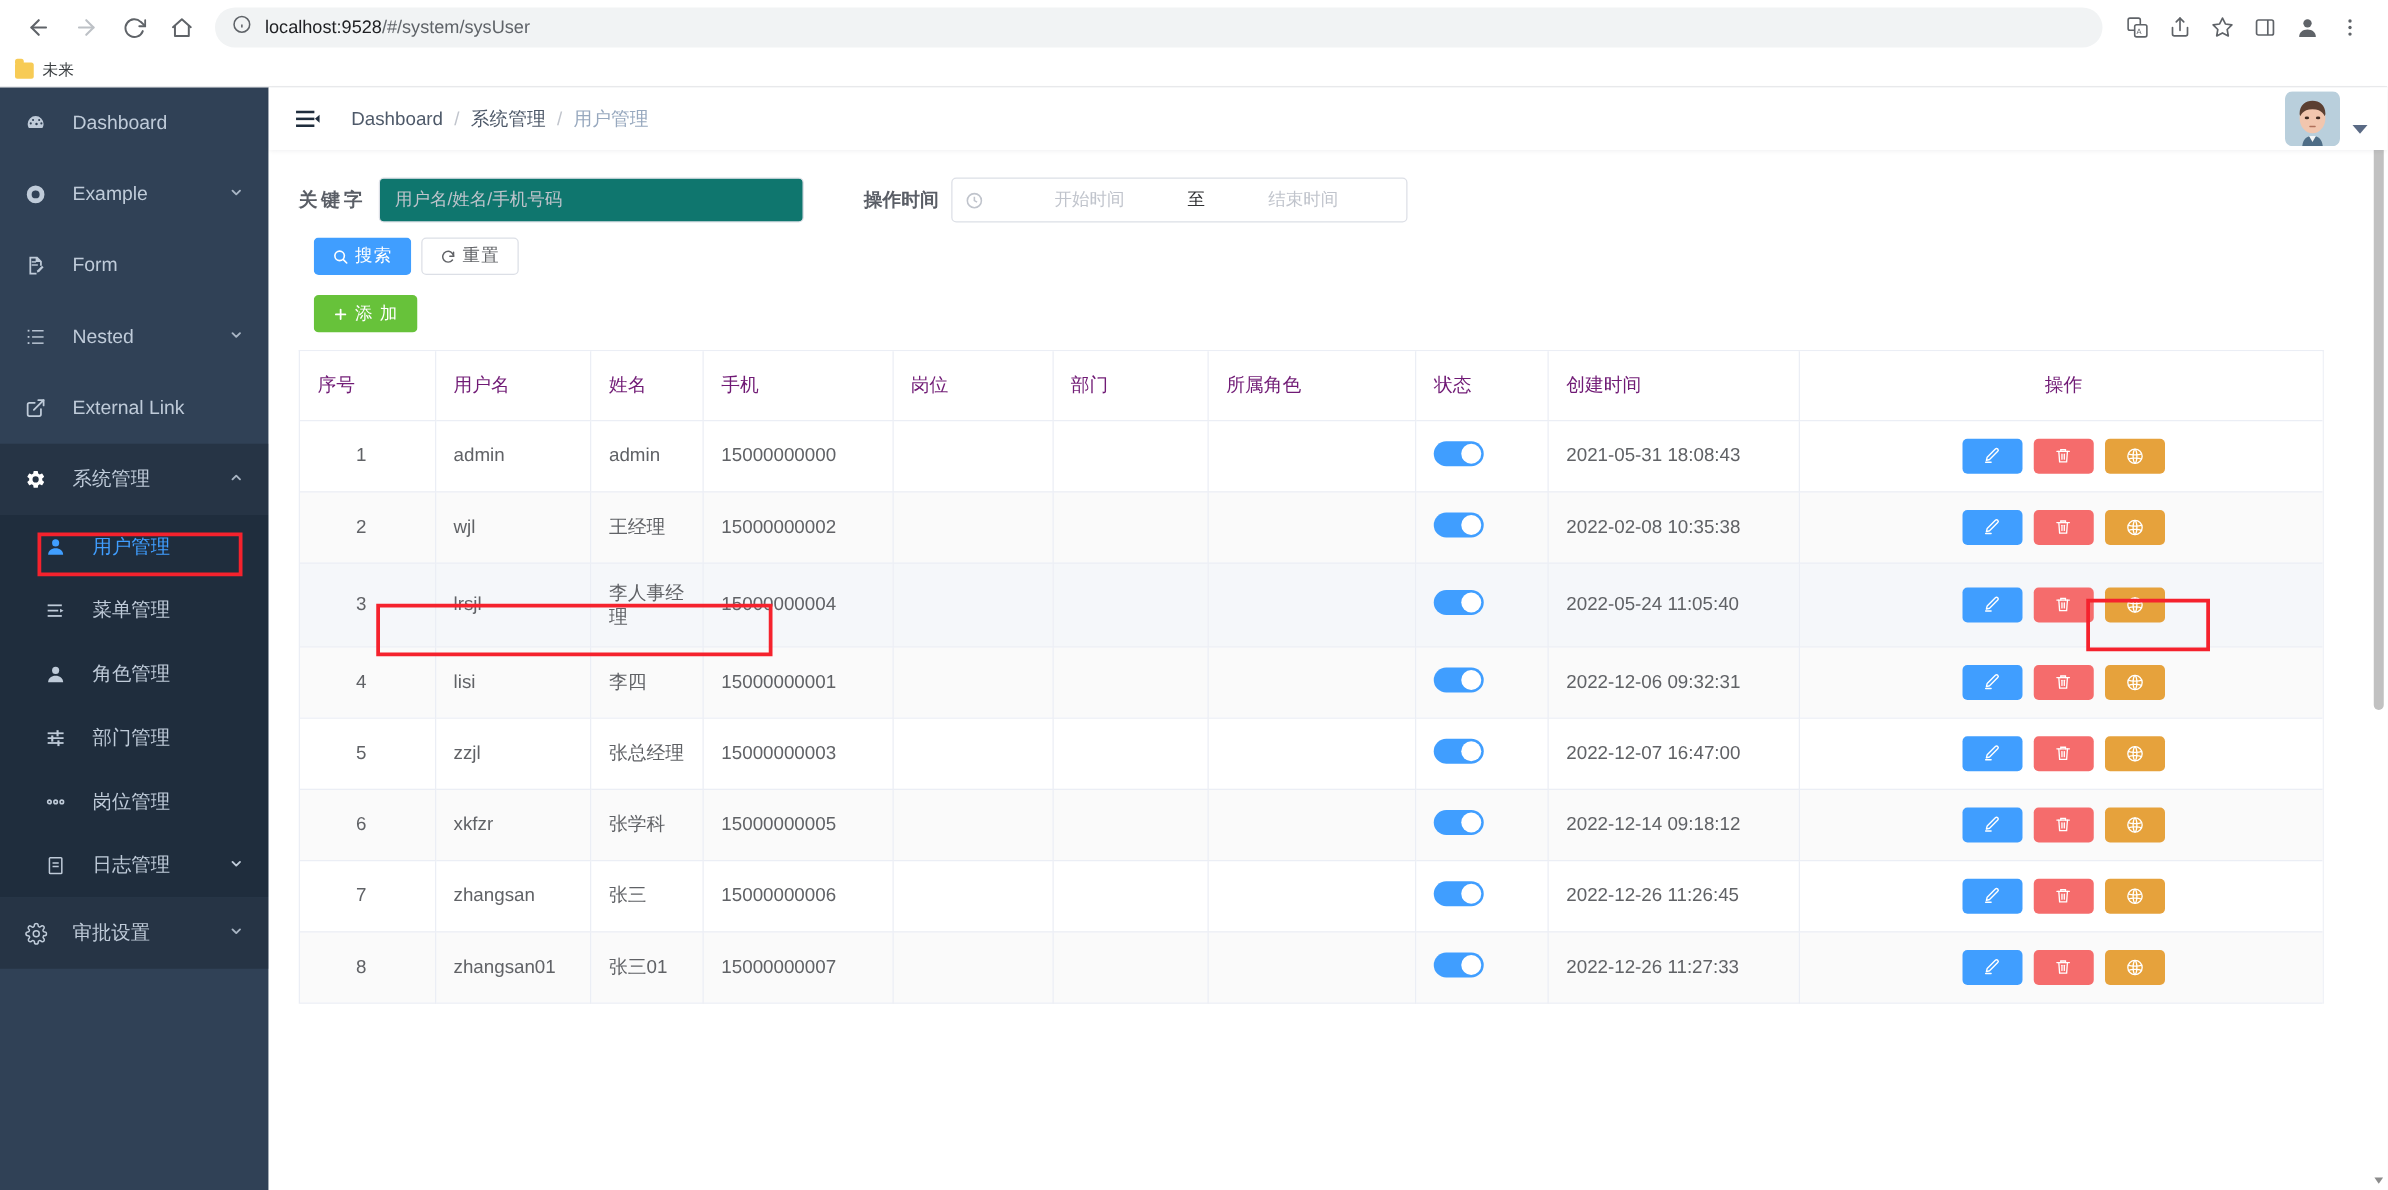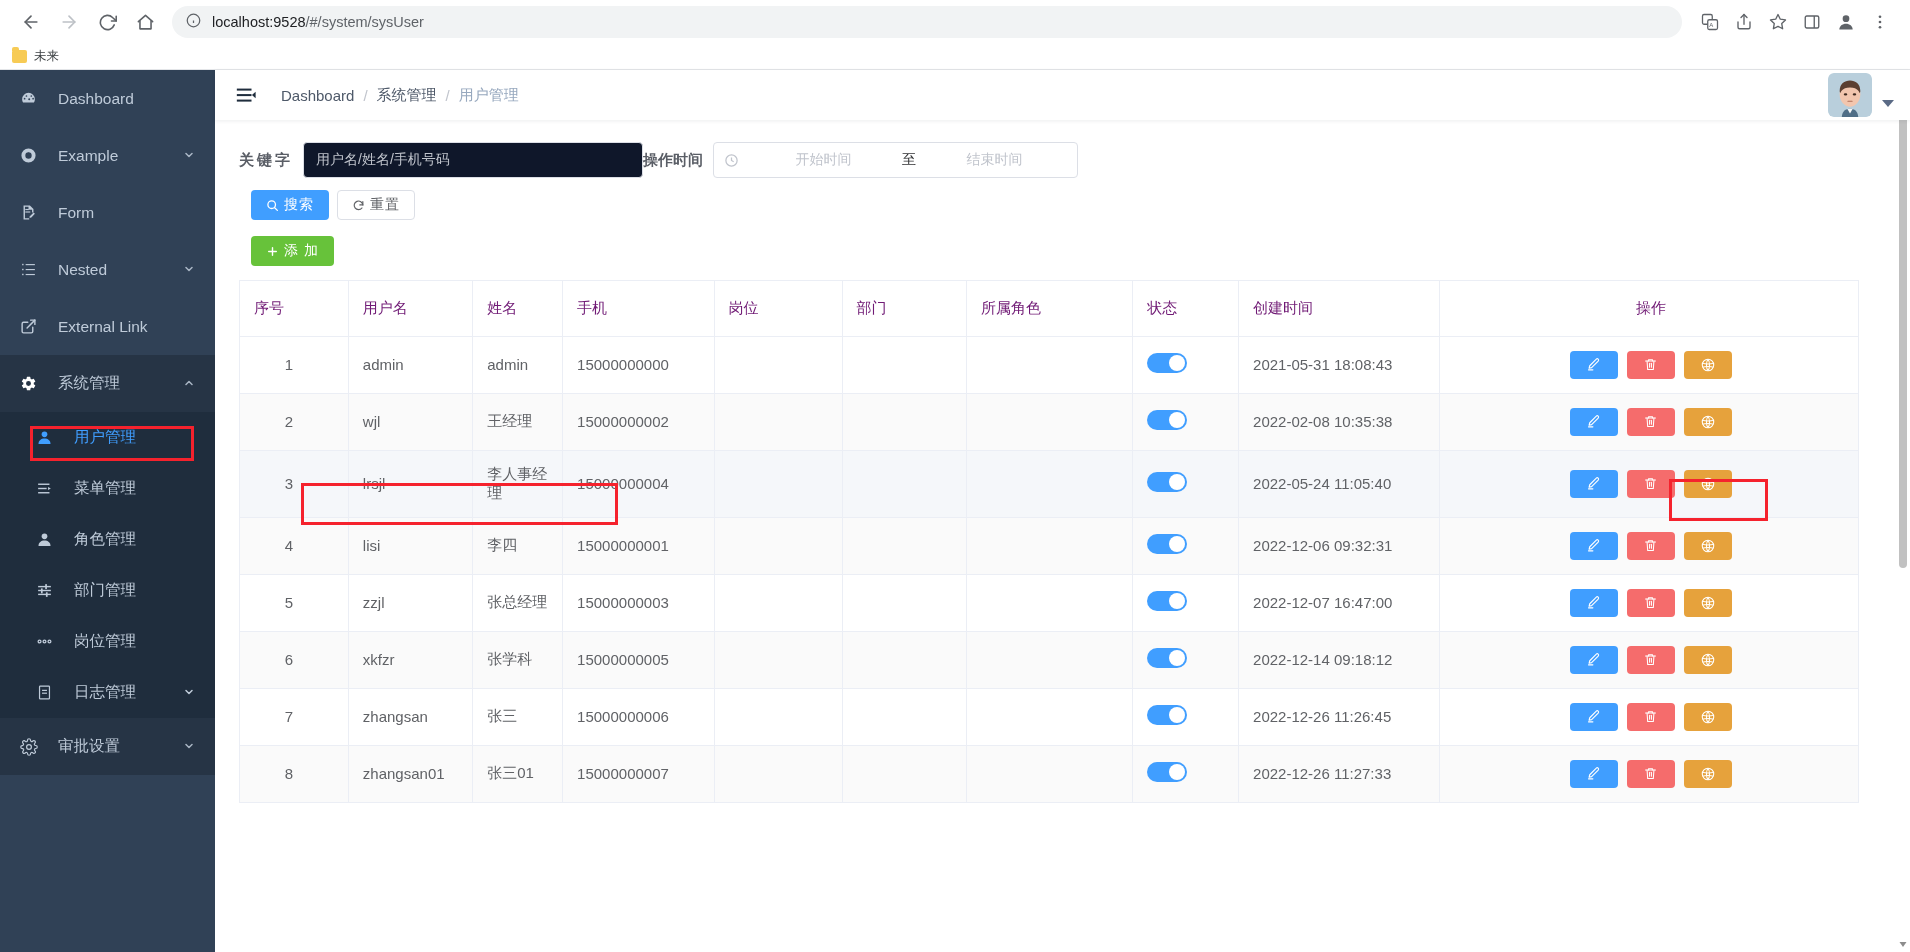--- a/index.html
+++ b/index.html
@@ -79,21 +79,21 @@
            border-top: 7px solid #5a6a85; margin-left: 6px; margin-top: 16px; }
 
   .content { flex: 1; background: #fff; overflow: hidden; position: relative; padding: 0; }
 
   
   .form-row { display: flex; align-items: center; padding: 22px 0 0 24px; gap: 0; }
   .fld { display: flex; align-items: center; }
   .fld-label { font-size: 15px; color: #5a5e66; font-weight: 700; margin-right: 10px; white-space: nowrap; }
   .fld-label.kw { letter-spacing: 3px; }
   .inp {
-    height: 36px; border: 1px solid #dcdfe6; border-radius: 4px; background: #0f172a;
+    height: 36px; border: 1px solid #dcdfe6; border-radius: 4px; background: #0f766e;
     display: flex; align-items: center; padding: 0 12px; font-size: 14px; color: #c0c4cc;
   }
   .inp.keyword { width: 340px; }
   .daterange {
     height: 36px; border: 1px solid #dcdfe6; border-radius: 4px; background: #fff;
     display: flex; align-items: center; width: 365px; padding: 0 10px;
   }
   .daterange .clock { color: #c0c4cc; margin-right: 12px; display:flex; }
   .dr-input { flex: 1; text-align: center; font-size: 14px; color: #c0c4cc; font-family: Liberation Mono, monospace; }
   .dr-sep { font-size: 14px; color: #303133; padding: 0 6px; }
@@ -446,21 +446,21 @@
 
     <div class="content">
 
       <div class="form-row">
         <div class="fld">
           <span class="fld-label kw">关键字</span>
           <div class="inp keyword">
             <span>用户名/姓名/手机号码</span>
           </div>
         </div>
-        <div class="fld" style="">
+        <div class="fld" style="margin-left:48px">
           <span class="fld-label">操作时间</span>
           <div class="daterange">
             <span class="clock">
               <svg width="15" height="15" viewBox="0 0 24 24" fill="none" stroke="#c0c4cc" stroke-width="2">
                   <circle cx="12" cy="12" r="9"></circle>
                   <polyline points="12 7 12 12 15.5 14"></polyline>
                 </svg>
             </span>
             <span class="dr-input">开始时间</span>
             <span class="dr-sep">至</span>

